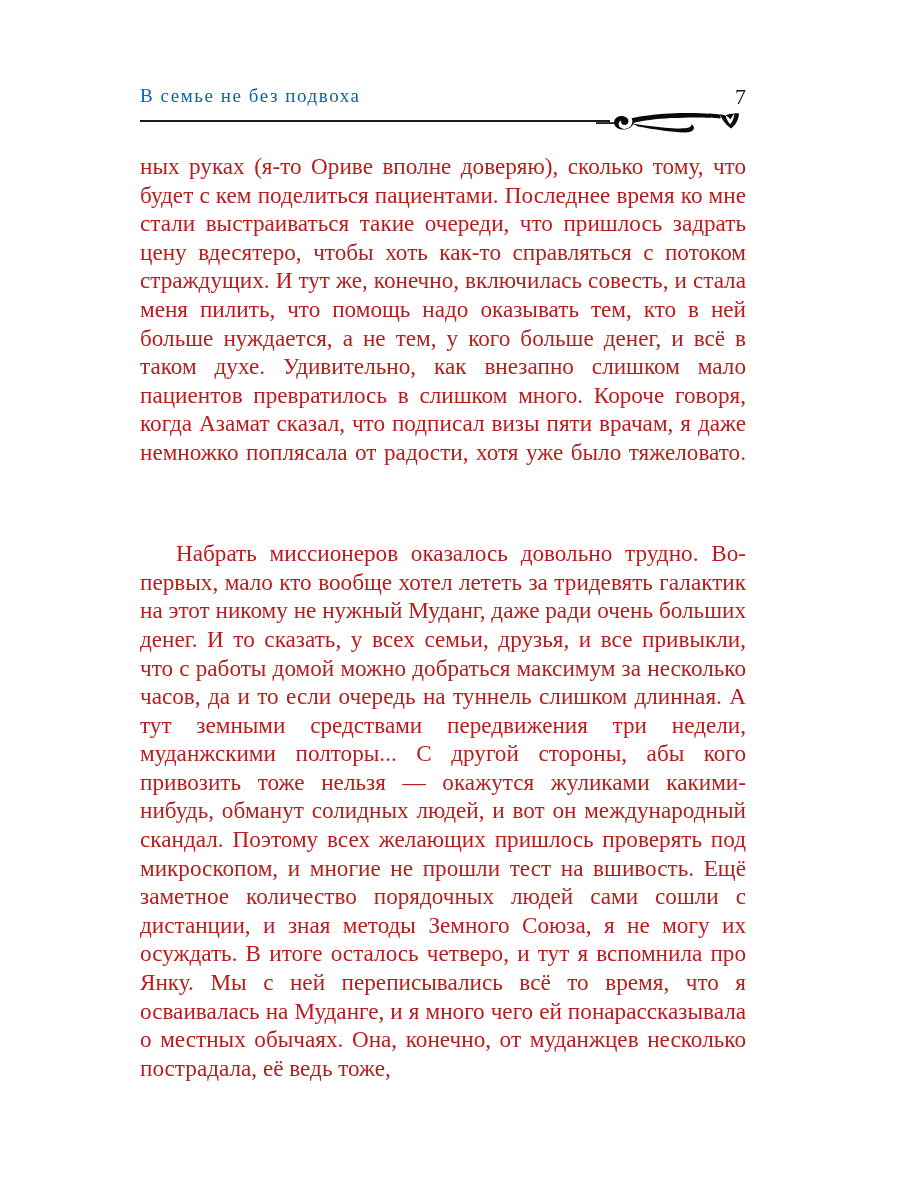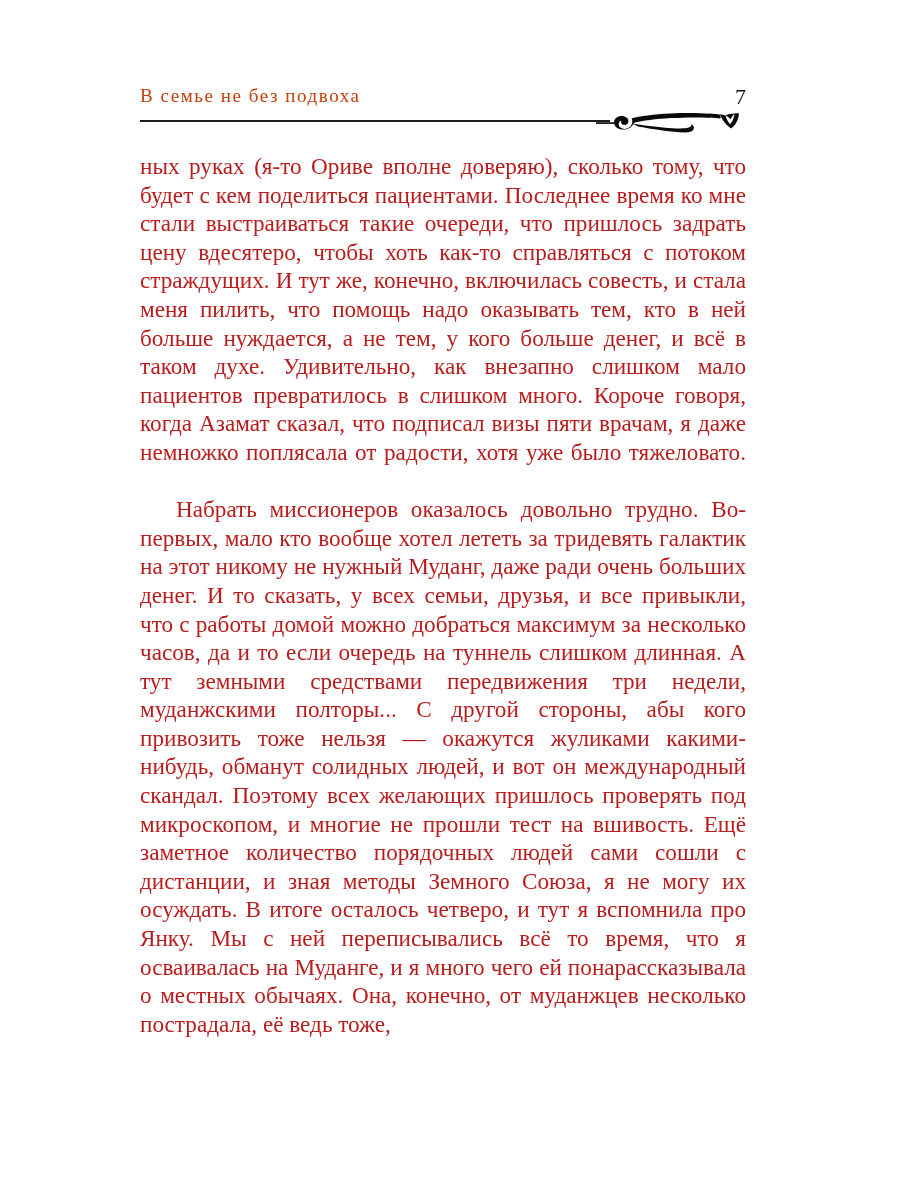--- a/index.html
+++ b/index.html
@@ -30,21 +30,21 @@
     width: 606px;
     height: 40px;
   }
   .running-head {
     position: absolute;
     left: 0;
     top: 0;
     font-family: "Liberation Serif", "DejaVu Serif", serif;
     font-size: 19px;
     letter-spacing: 1.55px;
-    color: #c2410c;
+    color: #0369a1;
     white-space: nowrap;
     line-height: 1;
   }
   .page-number {
     position: absolute;
     right: 0;
     top: 0;
     font-family: "Liberation Serif", "DejaVu Serif", serif;
     font-size: 22px;
     color: #141414;
@@ -82,20 +82,21 @@
     text-justify: inter-word;
     -webkit-hyphens: none;
     hyphens: none;
   }
   .body-text p {
     margin: 0;
     text-align: justify;
   }
   .body-text p.indent {
     text-indent: 36px;
+    margin-top: 44px;
   }
   
   .body-text p::after {
     content: "";
     display: inline-block;
     width: 100%;
   }
   .body-text p.no-stretch::after {
     content: none;
   }

